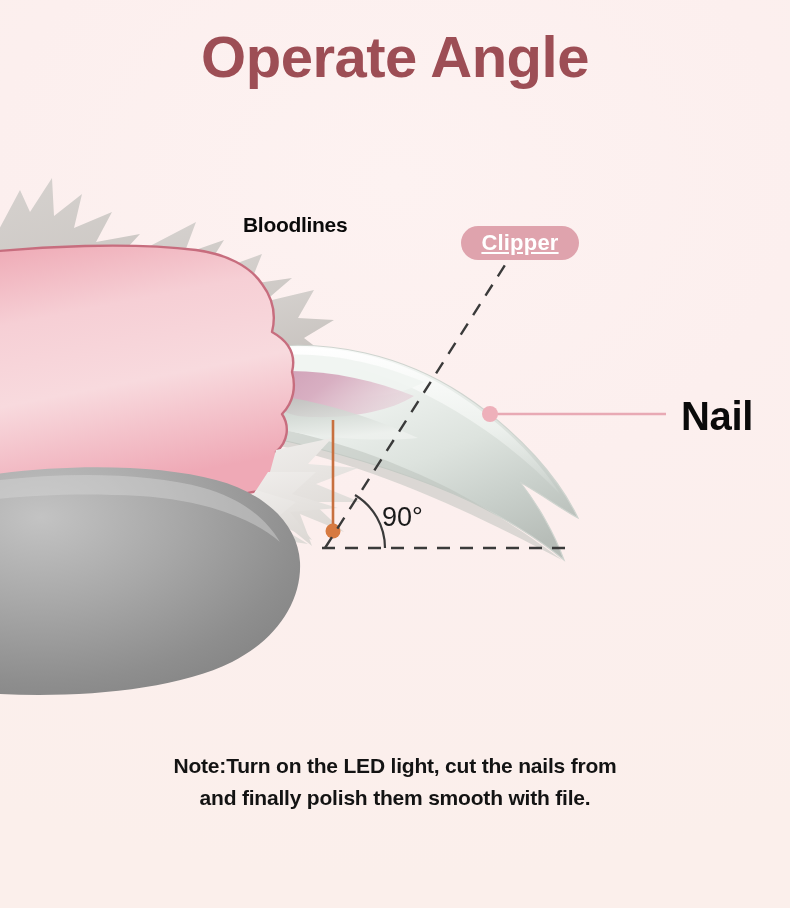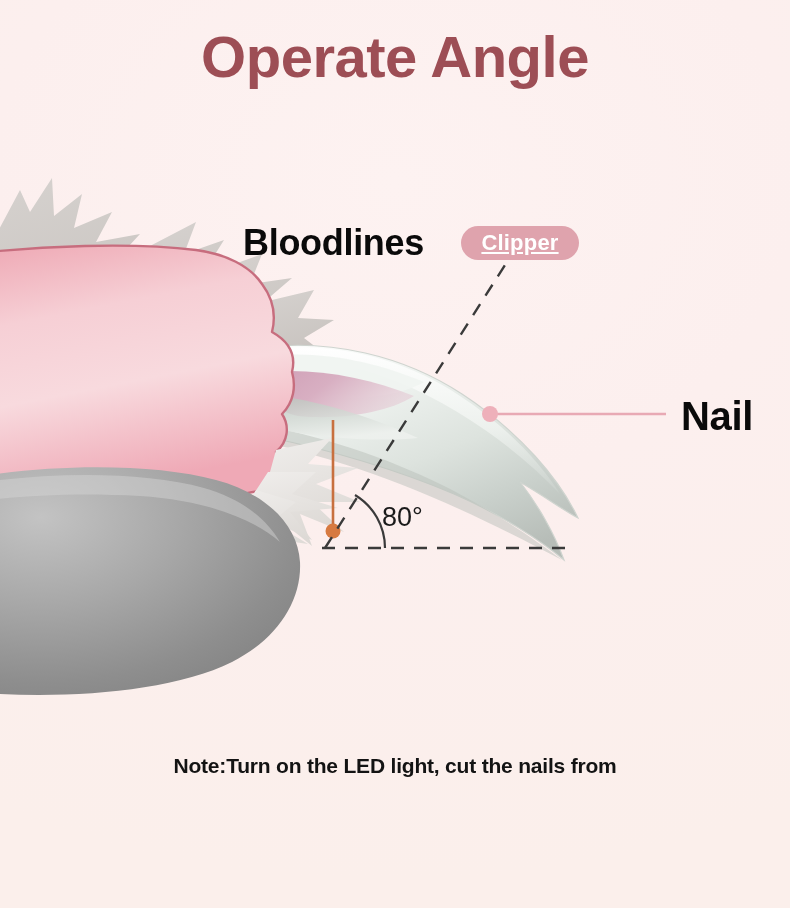--- a/index.html
+++ b/index.html
@@ -45,22 +45,22 @@
   
   .lbl {
     position: absolute;
     font-weight: 700;
     color: #0a0a0a;
     white-space: nowrap;
     user-select: none;
   }
   #label-bloodlines {
     left: 243px;
-    top: 222px;
-    font-size: 36px;
+    top: 213px;
+    font-size: 21px;
     letter-spacing: -0.3px;
   }
   #label-nail {
     left: 681px;
     top: 394px;
     font-size: 40px;
     letter-spacing: -0.3px;
   }
   #label-angle {
     left: 382px;
@@ -274,19 +274,20 @@
       </g>
     </svg>
   </div>
 
   <div class="lbl" id="label-bloodlines">Bloodlines</div>
 
   <div id="label-clipper">Clipper</div>
 
   <div class="lbl" id="label-nail">Nail</div>
 
-  <div class="lbl" id="label-angle">80°</div>
+  <div class="lbl" id="label-angle">90°</div>
 
   <div id="note">
     <span class="note-line">Note:Turn on the LED light, cut the nails from</span>
+    <span class="note-line">and finally polish them smooth with file.</span>
   </div>
 
 </div>
 
 </body></html>

